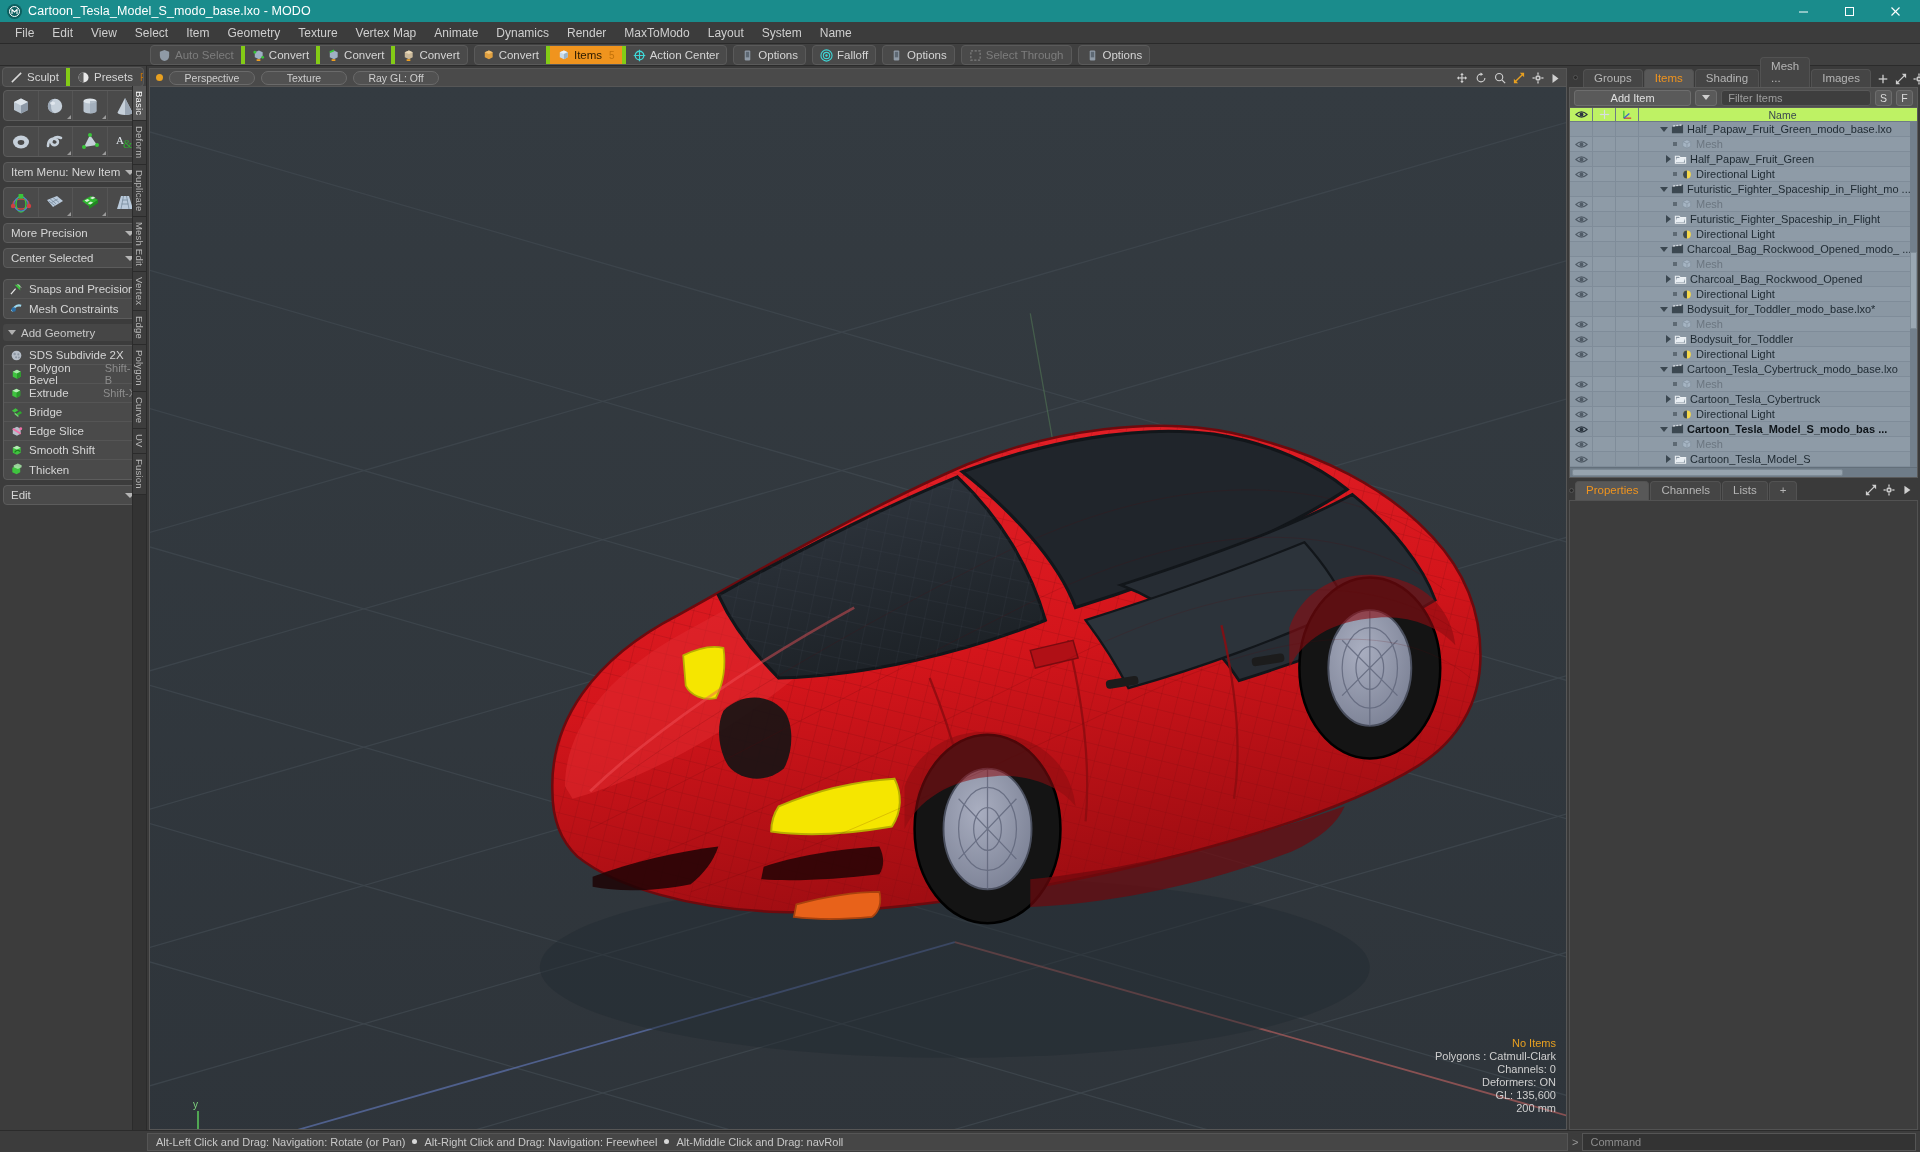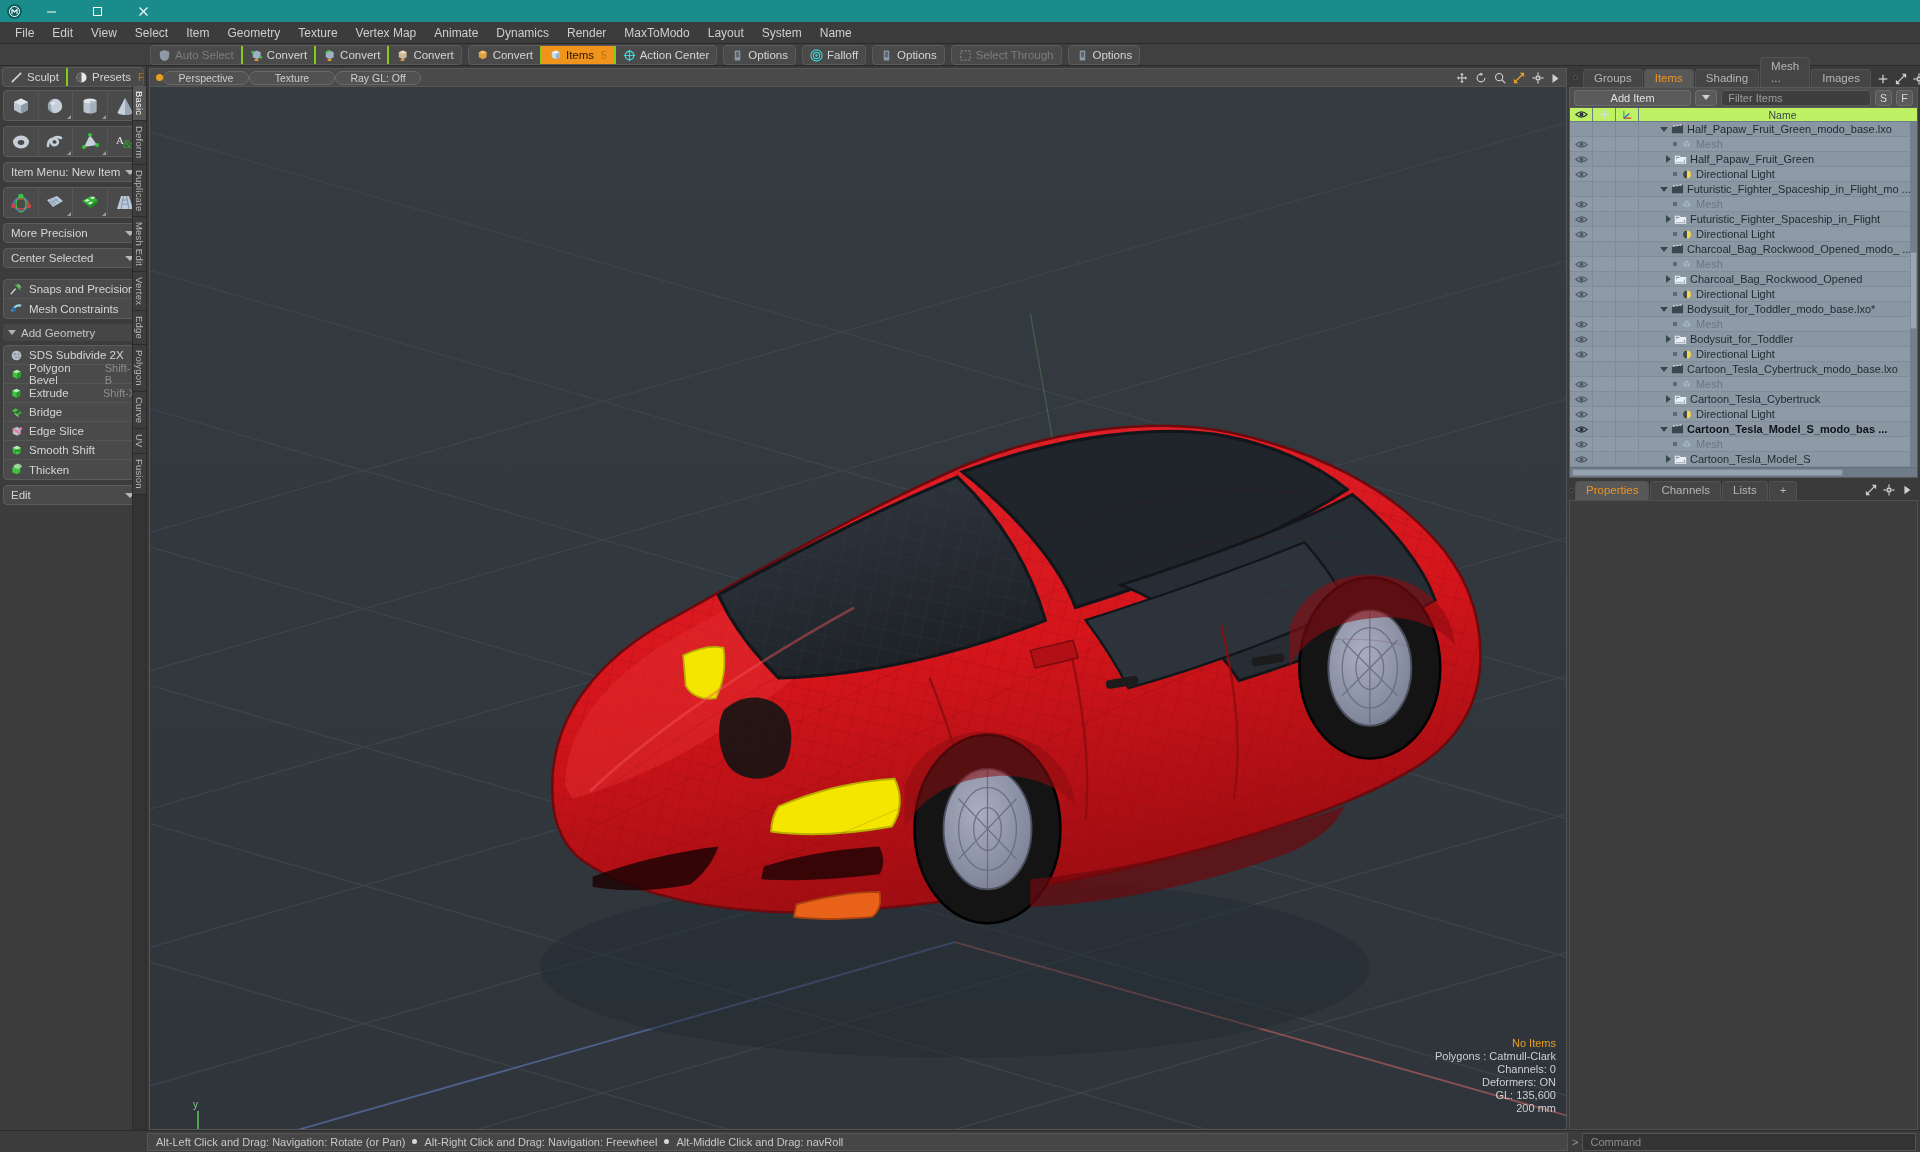--- a/index.html
+++ b/index.html
@@ -44,21 +44,21 @@
     flex:none; border-bottom:1px solid #2b2b2b;
   }
   .tbgroup {
     display:flex; align-items:center; background:#4a4a4a;
     border:1px solid #5a5a5a; border-radius:4px; margin:1px 3px;
     overflow:hidden; height:20px;
   }
   .tbitem {
     display:flex; align-items:center; gap:4px; padding:0 7px;
     height:100%; color:#d5d5d5; font-size:11.5px; white-space:nowrap;
-    border-right:2px solid #84cc16;
+    border-right:4px solid #84cc16;
   }
   .tbitem:last-child { border-right:none; }
   .tbitem.disabled { color:#7d7d7d; }
   .tbitem.active { background:#f0941e; color:#2a1a00; }
   .tbitem .sc { color:#c2720a; font-size:10px; margin-left:3px; }
   .ico { width:13px; height:13px; flex:none; display:block; }
 
   
   .main { flex:1; display:flex; min-height:0; background:#3a3a3a; }
 
@@ -139,21 +139,21 @@
     display:flex; align-items:center; justify-content:center;
     border-bottom:1px solid #2b2b2b; white-space:nowrap; flex:none;
     background:#3d3d3d; letter-spacing:.2px;
   }
   .vtab.active { background:#565656; color:#fff; }
 
   
   .viewwrap { flex:1; display:flex; flex-direction:column; min-width:0;
     background:#3a3a3a; padding:2px 1px 0 2px; }
   .vp-header {
-    height:18px; display:flex; align-items:center; 
+    height:18px; display:flex; align-items:center; gap:6px;
     padding:0 6px; background:#4a4a4a; border:1px solid #565656;
     border-bottom:none; flex:none; position:relative;
   }
   .vp-dot { width:7px;height:7px;border-radius:50%;background:#e8a020; flex:none;}
   .vp-tab {
     height:14px; min-width:86px; padding:0 12px;
     border:1px solid #6a6a6a; border-radius:7px; background:#515151;
     color:#cfcfcf; font-size:10.5px; display:flex;
     align-items:center; justify-content:center;
   }
@@ -313,20 +313,21 @@
 
 <div class="app">
 
   <div class="titlebar">
     <div class="tb-logo">
       <svg width="11" height="11" viewBox="0 0 11 11">
           <circle cx="5.5" cy="5.5" r="5" fill="#0d5f5f" stroke="#fff" stroke-width="1"></circle>
           <path d="M3 8 L3 3.5 L5.5 6 L8 3.5 L8 8" stroke="#fff" stroke-width="1.1" fill="none"></path>
         </svg>
     </div>
+    <div class="tb-title">Cartoon_Tesla_Model_S_modo_base.lxo - MODO</div>
     <div class="tb-btns">
       <div class="tb-btn">
         <svg width="11" height="11" viewBox="0 0 11 11">
             <line x1="1" y1="6" x2="10" y2="6" stroke="#fff" stroke-width="1"></line>
           </svg>
       </div>
       <div class="tb-btn">
         <svg width="11" height="11" viewBox="0 0 11 11">
             <rect x="1.5" y="1.5" width="8" height="8" fill="none" stroke="#fff" stroke-width="1"></rect>
           </svg>

